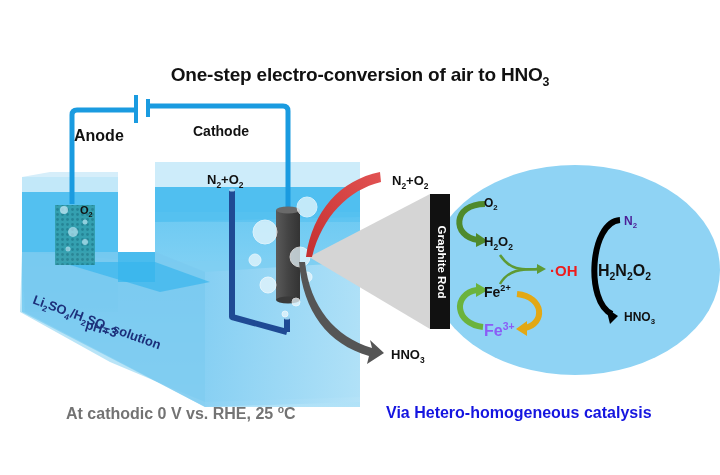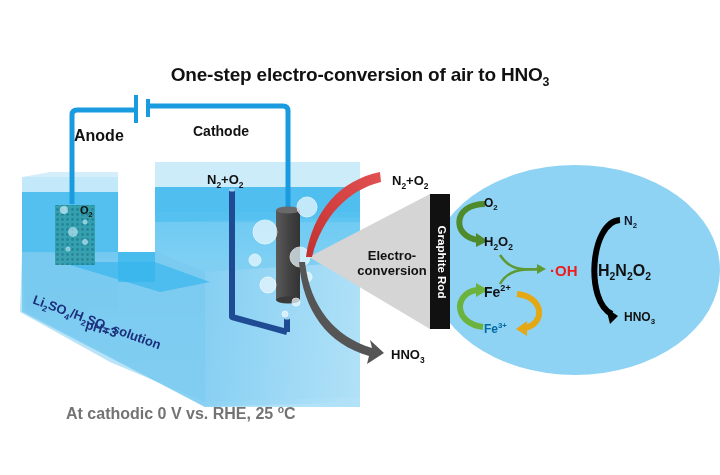--- a/index.html
+++ b/index.html
@@ -151,30 +151,27 @@
   <div class="lbl" style="position:absolute;left:80px;top:192px;font-size:11px;color:#111;"><span>O</span><sub>2</sub></div>
   <div class="lbl" style="position:absolute;left:207px;top:160px;font-size:13px;color:#111;"><span>N</span><sub>2</sub><span>+O</span><sub>2</sub></div>
 
   <div class="lbl" style="position:absolute;left:36px;top:280px;font-size:13px;color:#1c2f7a;transform:rotate(20deg);transform-origin:left top;white-space:nowrap;">
     <span>Li</span><sub>2</sub><span>SO</span><sub>4</sub><span>/H</span><sub>2</sub><span>SO</span><sub>4</sub><span> solution</span>
   </div>
   <div class="lbl" style="position:absolute;left:88px;top:305px;font-size:13px;color:#1c2f7a;transform:rotate(16deg);transform-origin:left top;">pH=3</div>
 
   <div class="lbl" style="position:absolute;left:392px;top:161px;font-size:13px;color:#111;"><span>N</span><sub>2</sub><span>+O</span><sub>2</sub></div>
   <div class="lbl" style="position:absolute;left:391px;top:335px;font-size:13px;color:#111;"><span>HNO</span><sub>3</sub></div>
-  <div class="lbl" style="position:absolute;left:354px;top:236px;font-size:13px;color:#111;line-height:15px;text-align:center;width:76px;">
-    <div>Electro-</div>
-    <div>conversion</div>
-  </div>
   <div class="lbl" style="position:absolute;left:433px;top:185px;width:130px;height:15px;font-size:11.5px;color:#fff;transform:rotate(90deg) translate(0,-15px);transform-origin:left top;text-align:center;">Graphite Rod</div>
 
   <div class="lbl" style="position:absolute;left:484px;top:184px;font-size:12px;color:#111;"><span>O</span><sub>2</sub></div>
   <div class="lbl" style="position:absolute;left:484px;top:222px;font-size:13px;color:#111;"><span>H</span><sub>2</sub><span>O</span><sub>2</sub></div>
   <div class="lbl" style="position:absolute;left:484px;top:271px;font-size:14px;color:#111;"><span>Fe</span><sup>2+</sup></div>
-  <div class="lbl" style="position:absolute;left:484px;top:309px;font-size:12px;color:#0369a1;"><span>Fe</span><sup>3+</sup></div>
+  <div class="lbl" style="position:absolute;left:484px;top:309px;font-size:16px;color:#8b5cf6;"><span>Fe</span><sup>3+</sup></div>
   <div class="lbl" style="position:absolute;left:550px;top:250px;font-size:15px;color:#ee1c1c;">·OH</div>
-  <div class="lbl" style="position:absolute;left:624px;top:202px;font-size:12px;color:#0f172a;"><span>N</span><sub>2</sub></div>
+  <div class="lbl" style="position:absolute;left:624px;top:202px;font-size:12px;color:#4c1d95;"><span>N</span><sub>2</sub></div>
   <div class="lbl" style="position:absolute;left:598px;top:250px;font-size:16px;color:#111;"><span>H</span><sub>2</sub><span>N</span><sub>2</sub><span>O</span><sub>2</sub></div>
   <div class="lbl" style="position:absolute;left:624px;top:298px;font-size:12px;color:#111;"><span>HNO</span><sub>3</sub></div>
 
   <div class="footer-left"><span>At cathodic 0 V vs. RHE, 25 </span><sup>o</sup><span>C</span></div>
+  <div class="footer-right">Via Hetero-homogeneous catalysis</div>
 
 </div>
 
 </body></html>

